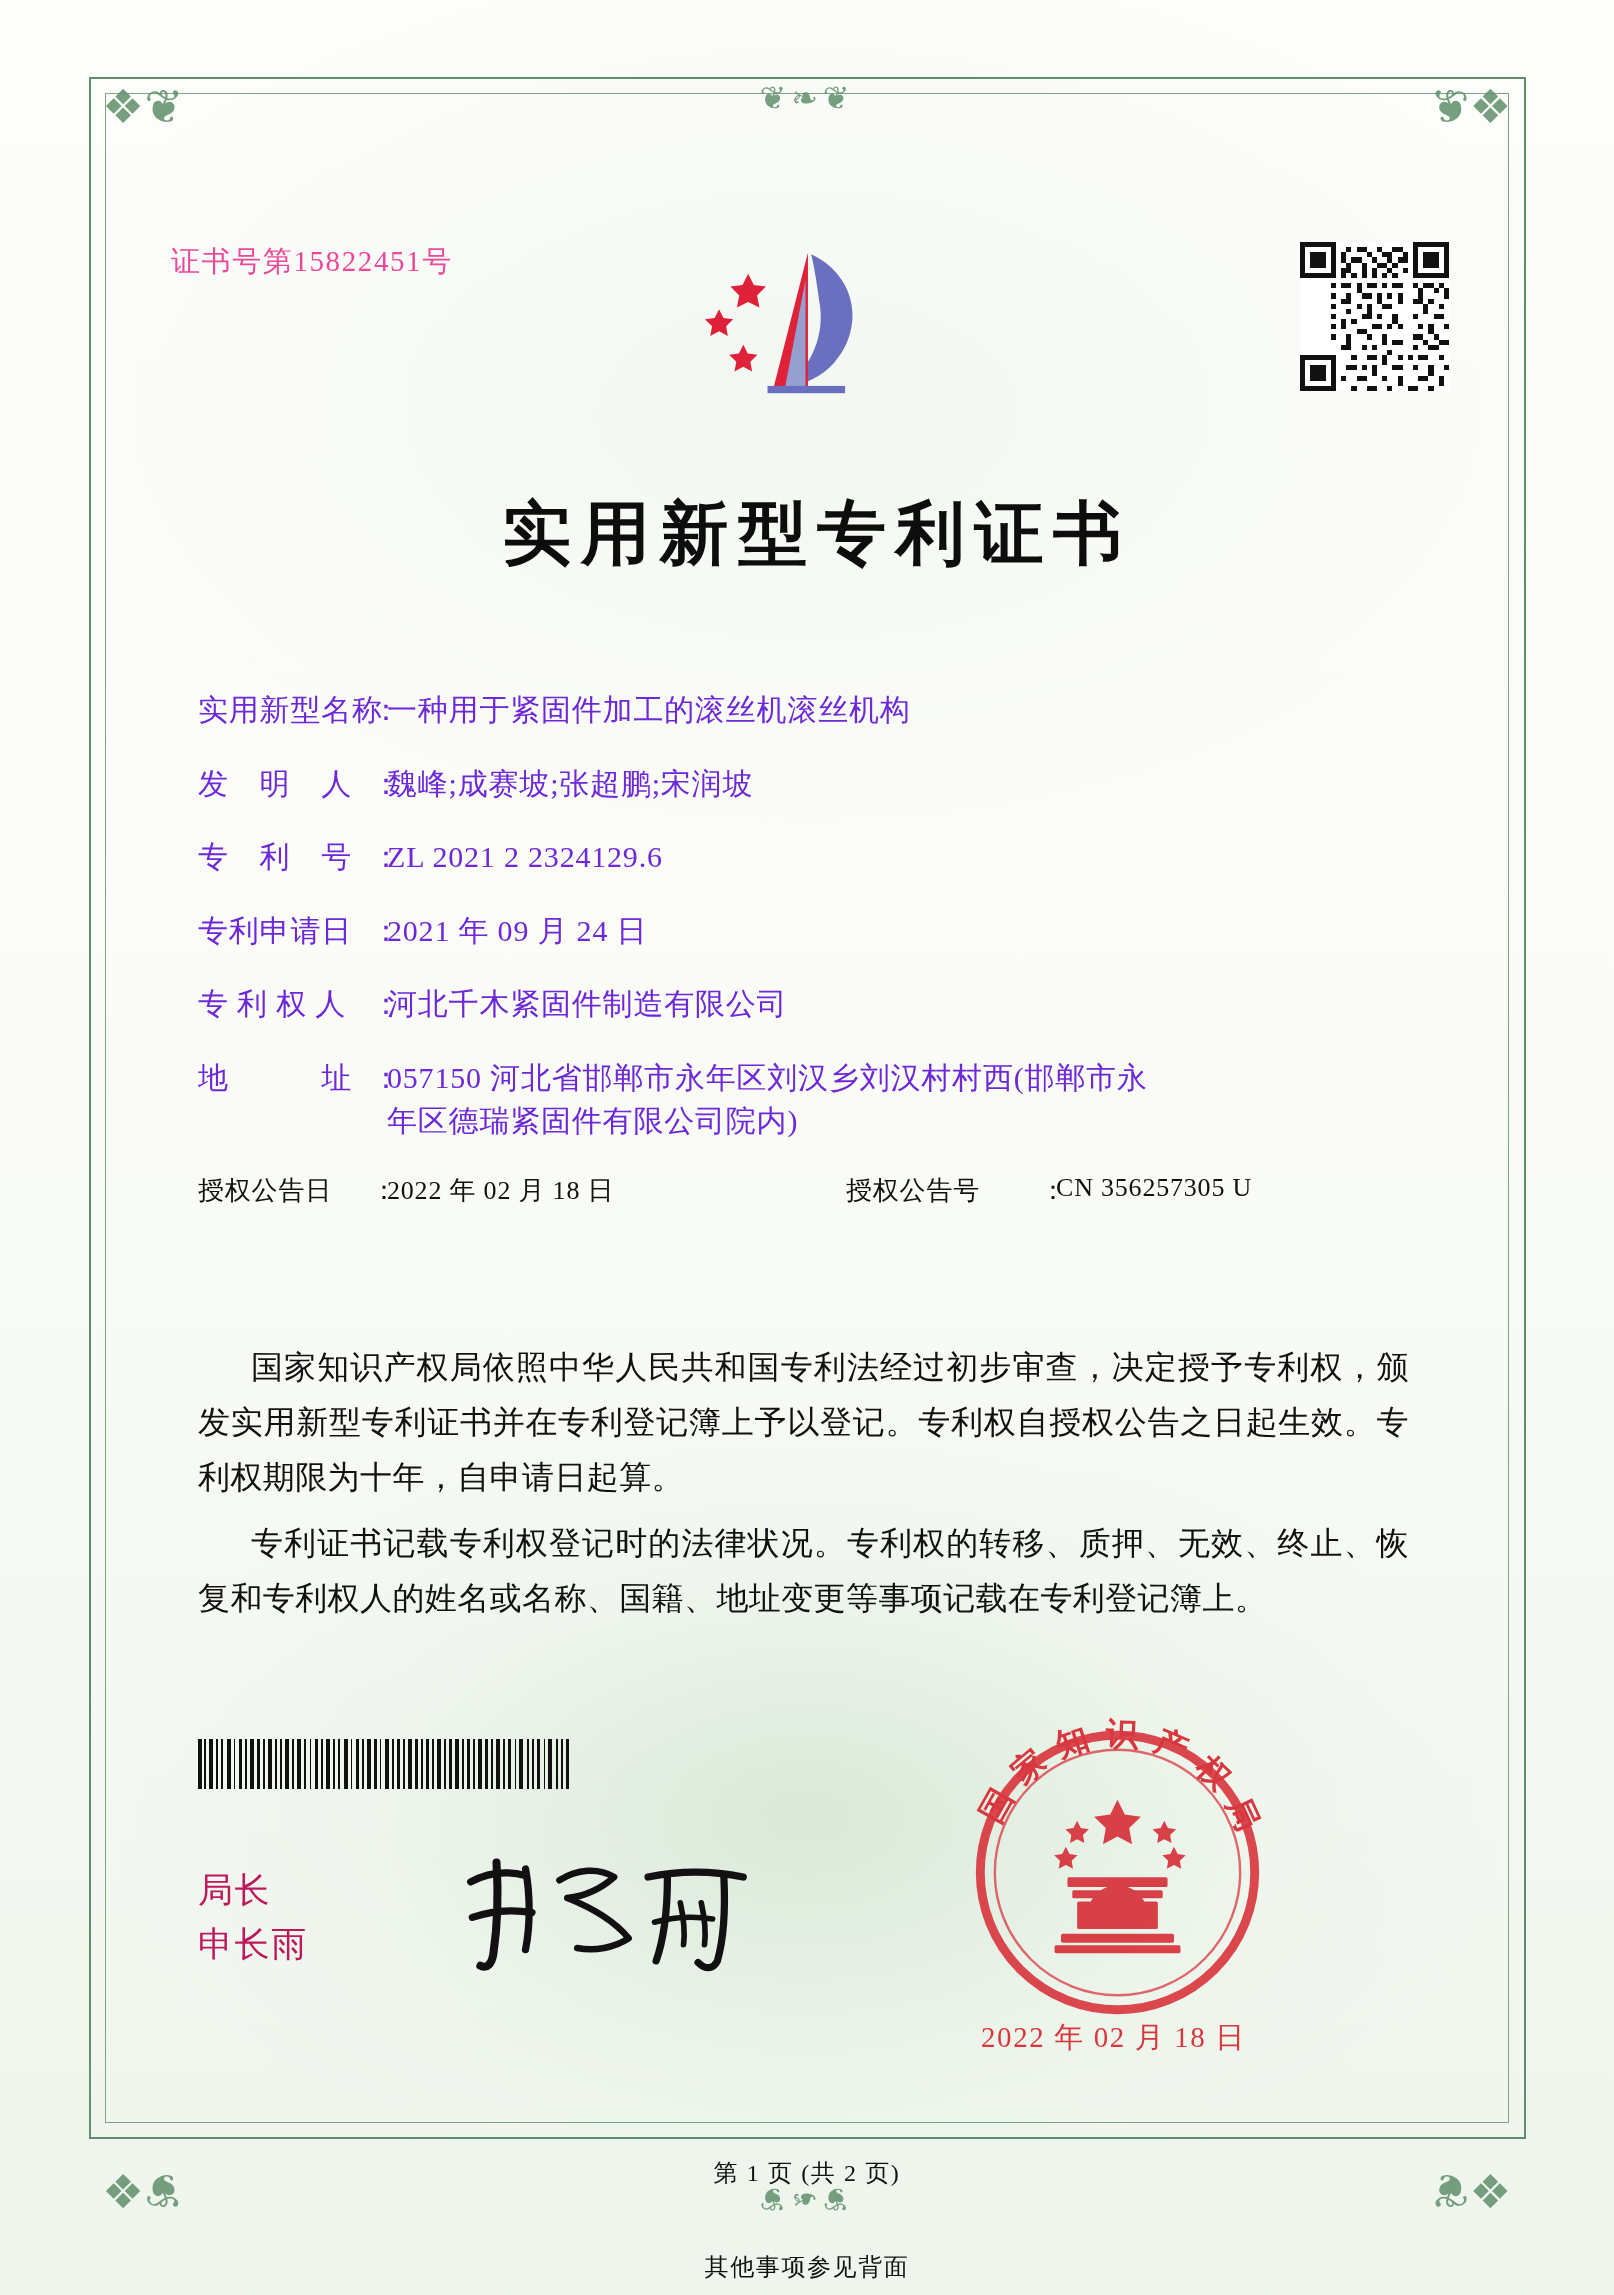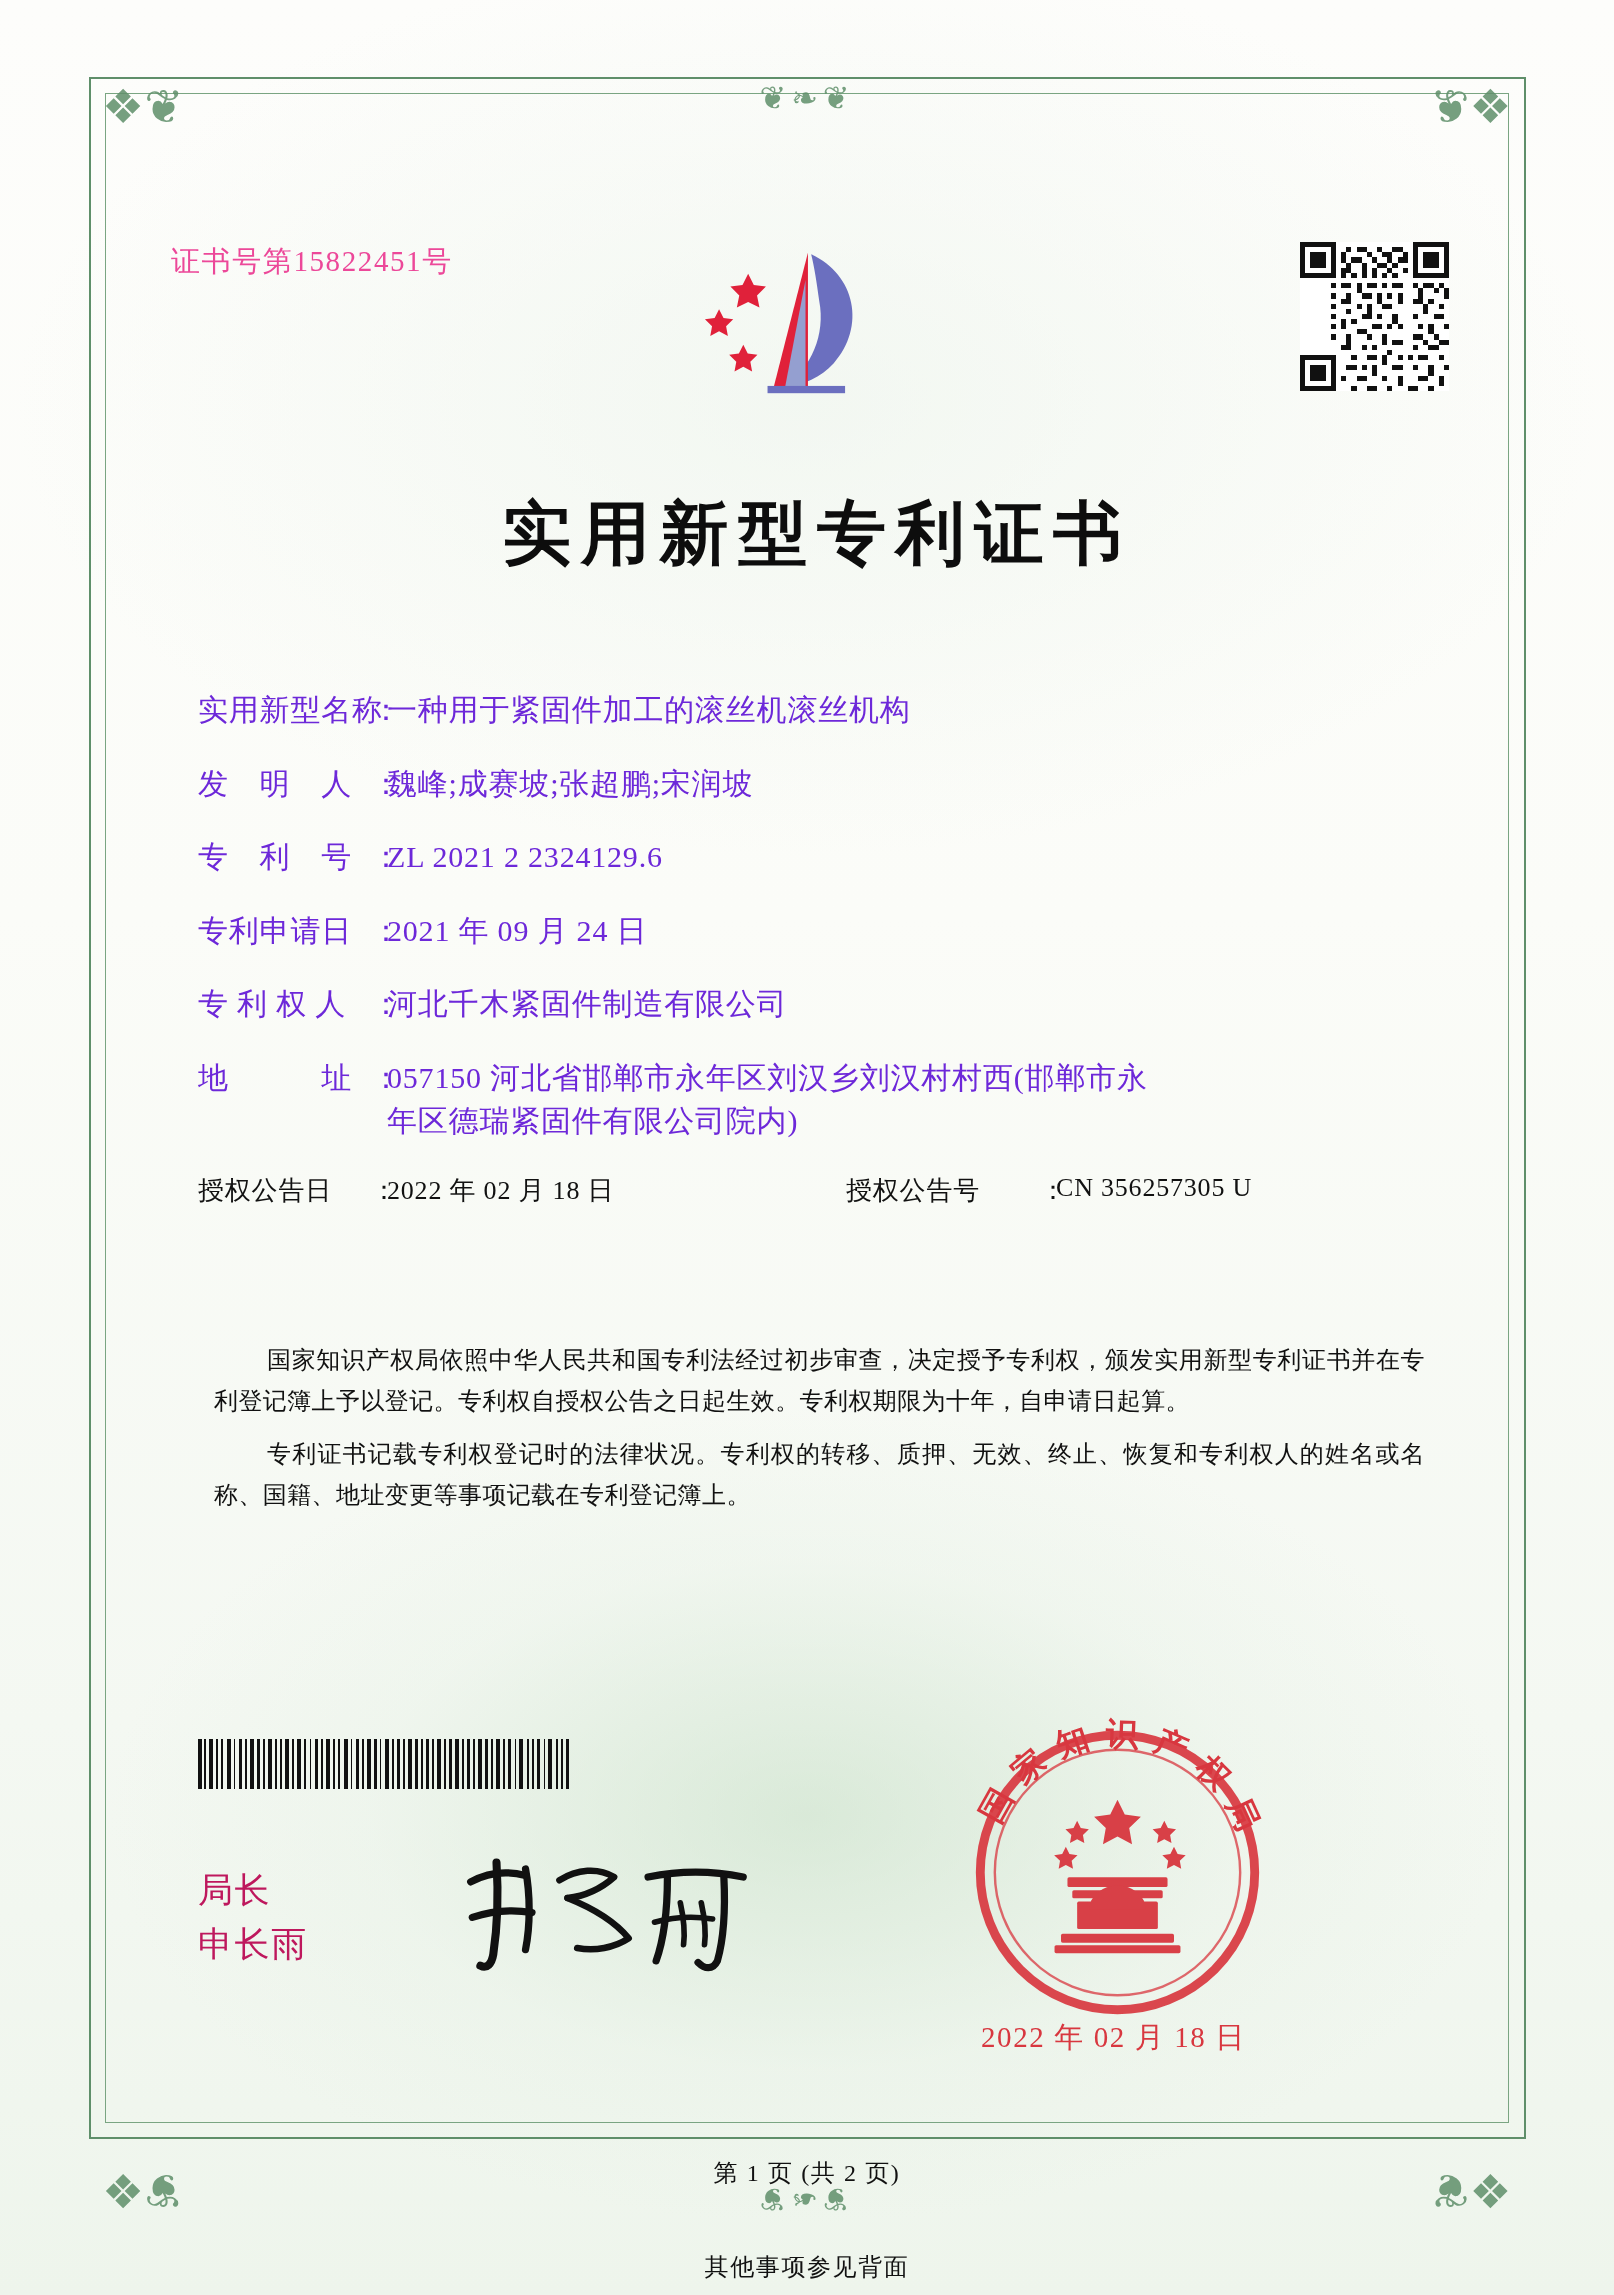--- a/index.html
+++ b/index.html
@@ -157,24 +157,24 @@
     margin-bottom: 26px;
     gap: 35px;
   }
   .grant-left { display: flex; width: 613px; }
   .grant-right { display: flex; }
   .grant-right .field-label { width: 194px; }
 
   
   .paras {
     position: absolute;
-    left: 214px;
+    left: 198px;
     top: 1340px;
     width: 1211px;
-    font-size: 24px;
+    font-size: 32px;
     line-height: 1.72;
     color: #111;
     letter-spacing: 0.4px;
   }
   .para {
     text-indent: 53px;
     margin-bottom: 11.3px;
     text-align: justify;
   }
 

